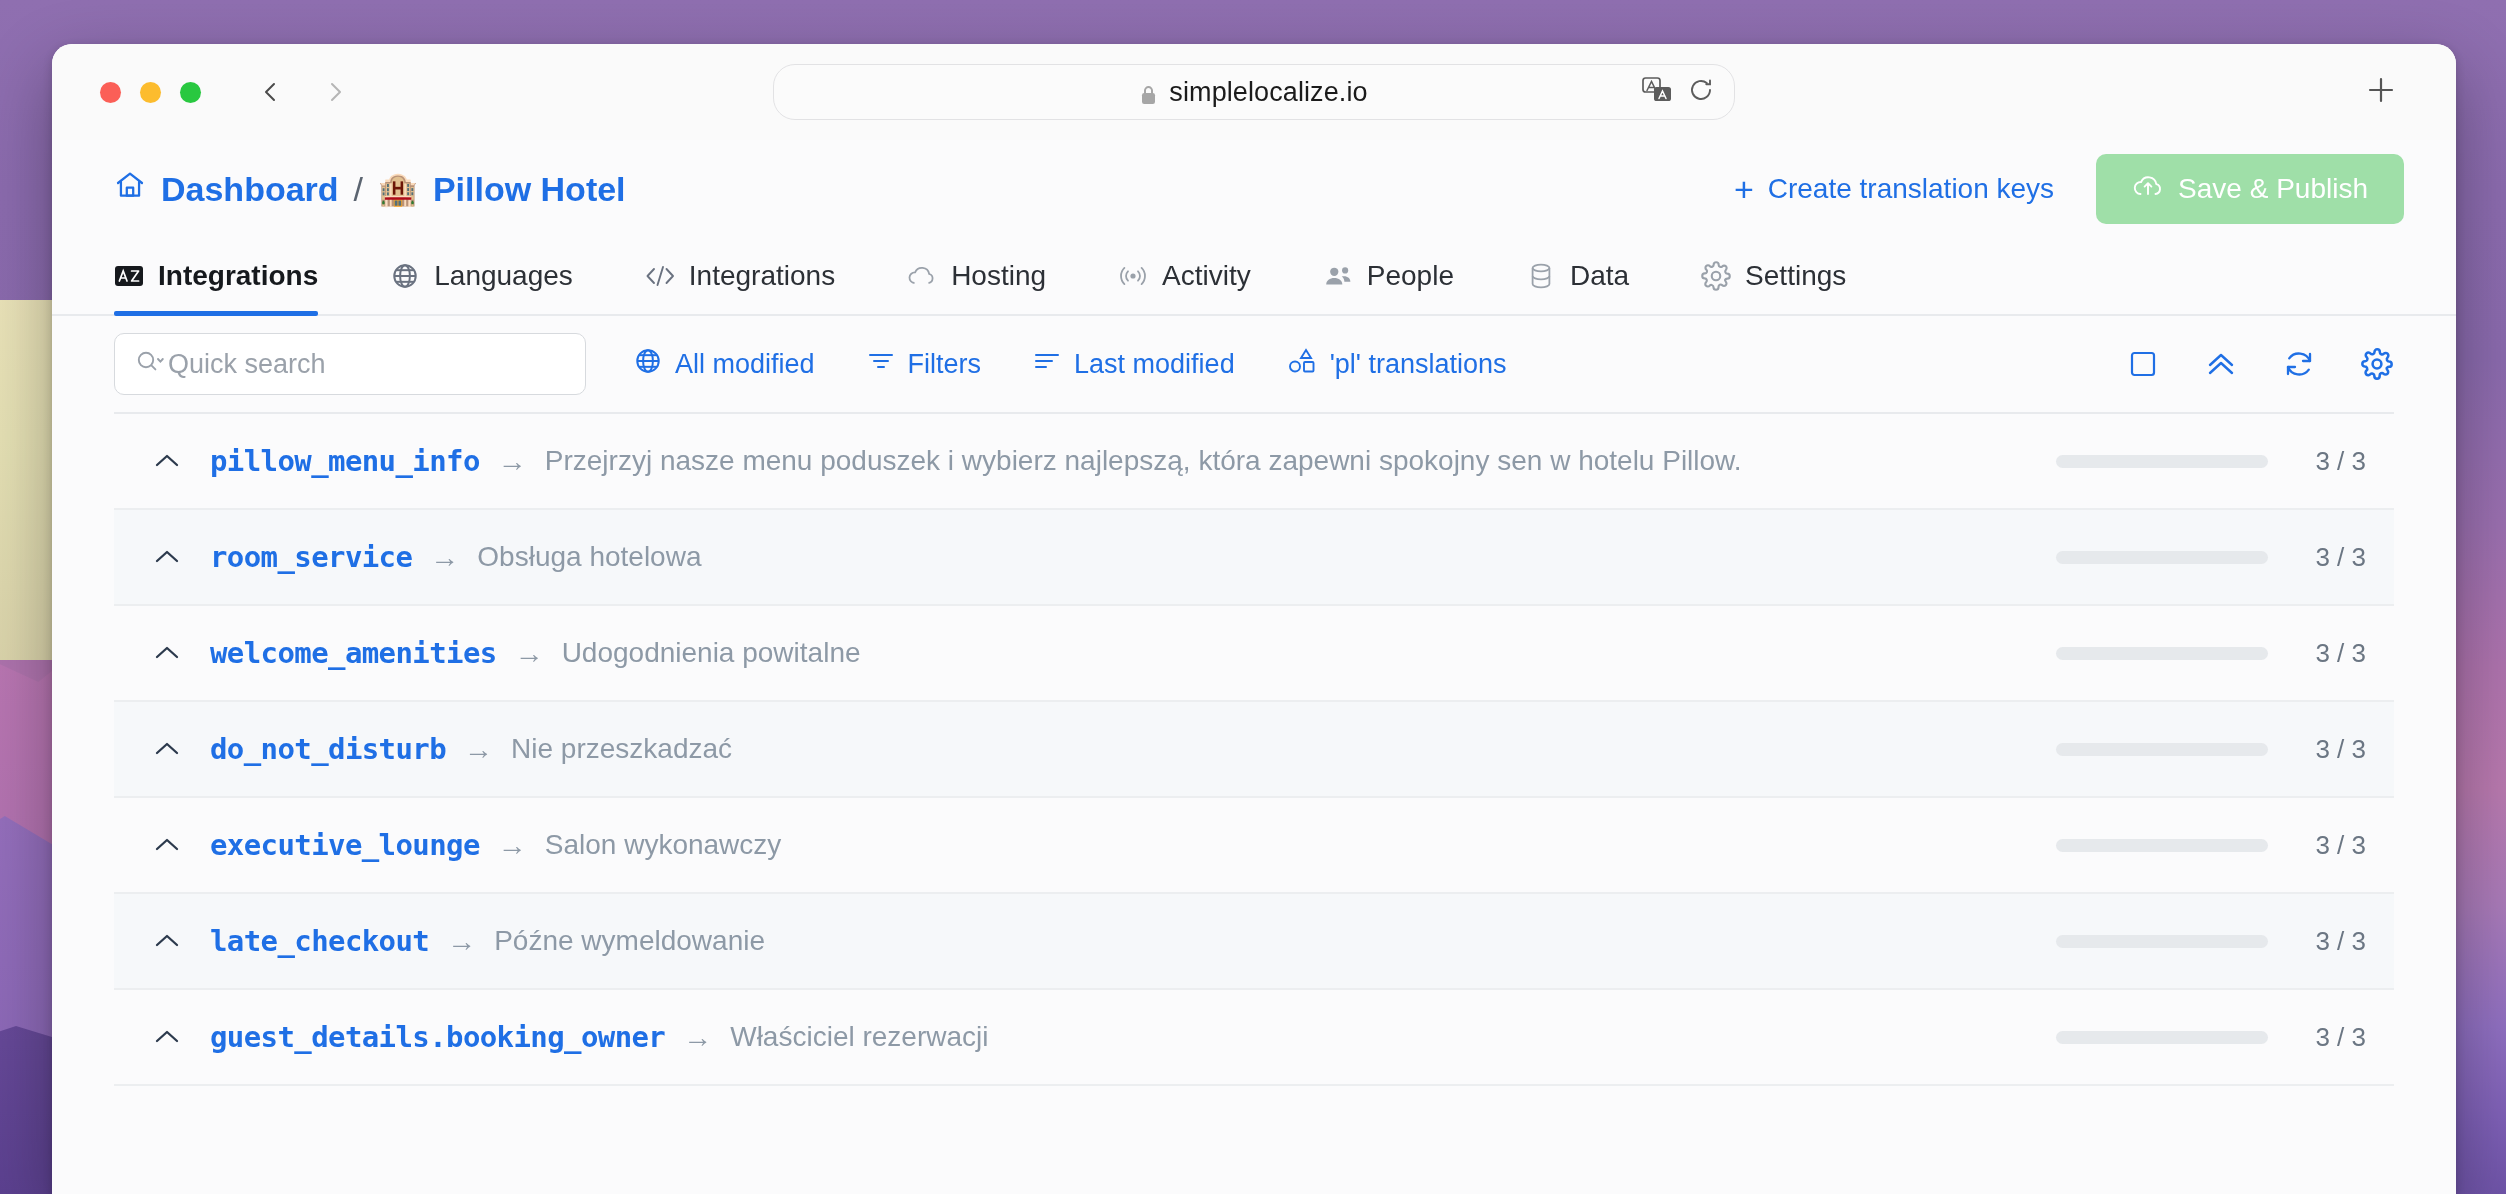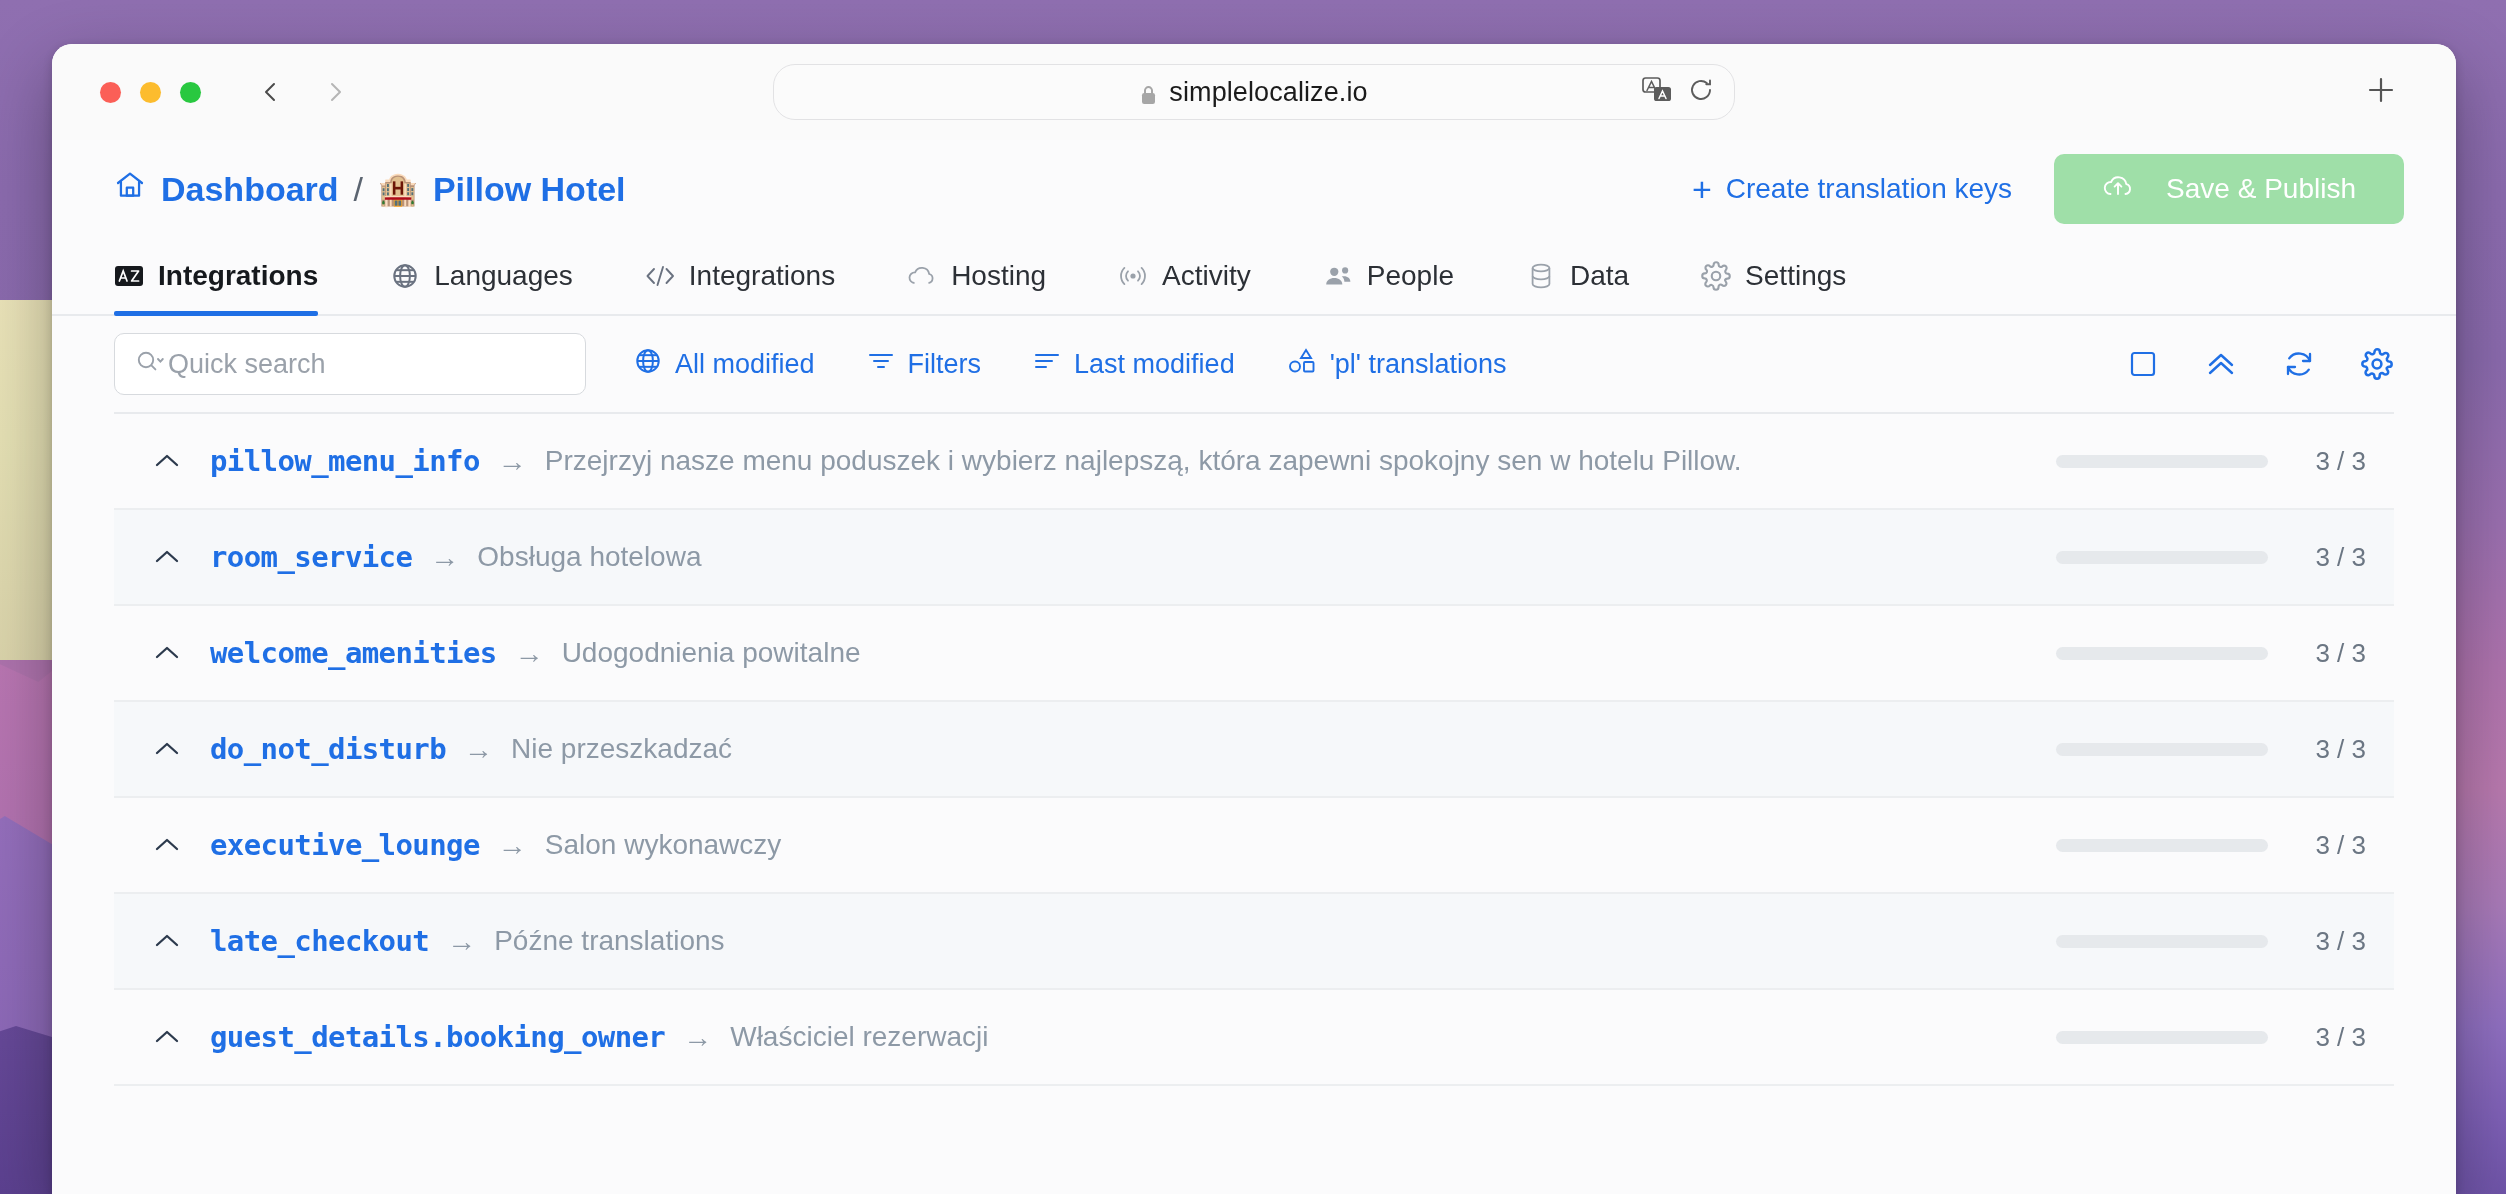--- a/index.html
+++ b/index.html
@@ -92,22 +92,22 @@
   .hotel-emoji { font-size: 32px; line-height: 1; }
 
   .hdr-right { margin-left: auto; display: flex; align-items: center; gap: 42px; }
   .create-link {
     color: #1f6fe5; font-size: 28px; display: flex; align-items: center; gap: 14px;
     cursor: pointer;
   }
   .plus-glyph { font-size: 34px; font-weight: 300; line-height: 1; }
   .save-btn {
     background: #9fdfa8; color: #ffffff; border: none; border-radius: 10px;
-    height: 70px; padding: 0 48px; font-size: 28px; font-family: inherit;
-    display: flex; align-items: center; gap: 32px; cursor: pointer;
+    height: 70px; padding: 0 36px; font-size: 28px; font-family: inherit;
+    display: flex; align-items: center; gap: 14px; cursor: pointer;
   }
 
   
   .tabs {
     display: flex; align-items: flex-end; gap: 0; padding: 0 62px;
     border-bottom: 2px solid #e8eaed; background: #fbfbfc; height: 78px;
   }
   .tab {
     display: flex; align-items: center; gap: 14px; padding: 0 30px 16px 0;
     margin-right: 42px; font-size: 28px; color: #2c3036; cursor: pointer;
@@ -510,21 +510,21 @@
   </div>
 
   <div class="row">
     <span class="caret">
       <svg width="30" height="22" viewBox="0 0 30 22" fill="none" stroke="#2c3a4d" stroke-width="2.3" stroke-linecap="round" stroke-linejoin="round">
             <polyline points="5,15 15,6 25,15"></polyline>
           </svg>
     </span>
     <span class="key">late_checkout</span>
     <span class="arrow">→</span>
-    <span class="value">Późne translations</span>
+    <span class="value">Późne wymeldowanie</span>
     <span class="row-right">
       <span class="pbar"><span class="pfill" style="width: 100%; background: rgb(22, 177, 75);"></span></span>
       <span class="pcount">3 / 3</span>
     </span>
   </div>
 
   <div class="row">
     <span class="caret">
       <svg width="30" height="22" viewBox="0 0 30 22" fill="none" stroke="#2c3a4d" stroke-width="2.3" stroke-linecap="round" stroke-linejoin="round">
             <polyline points="5,15 15,6 25,15"></polyline>

